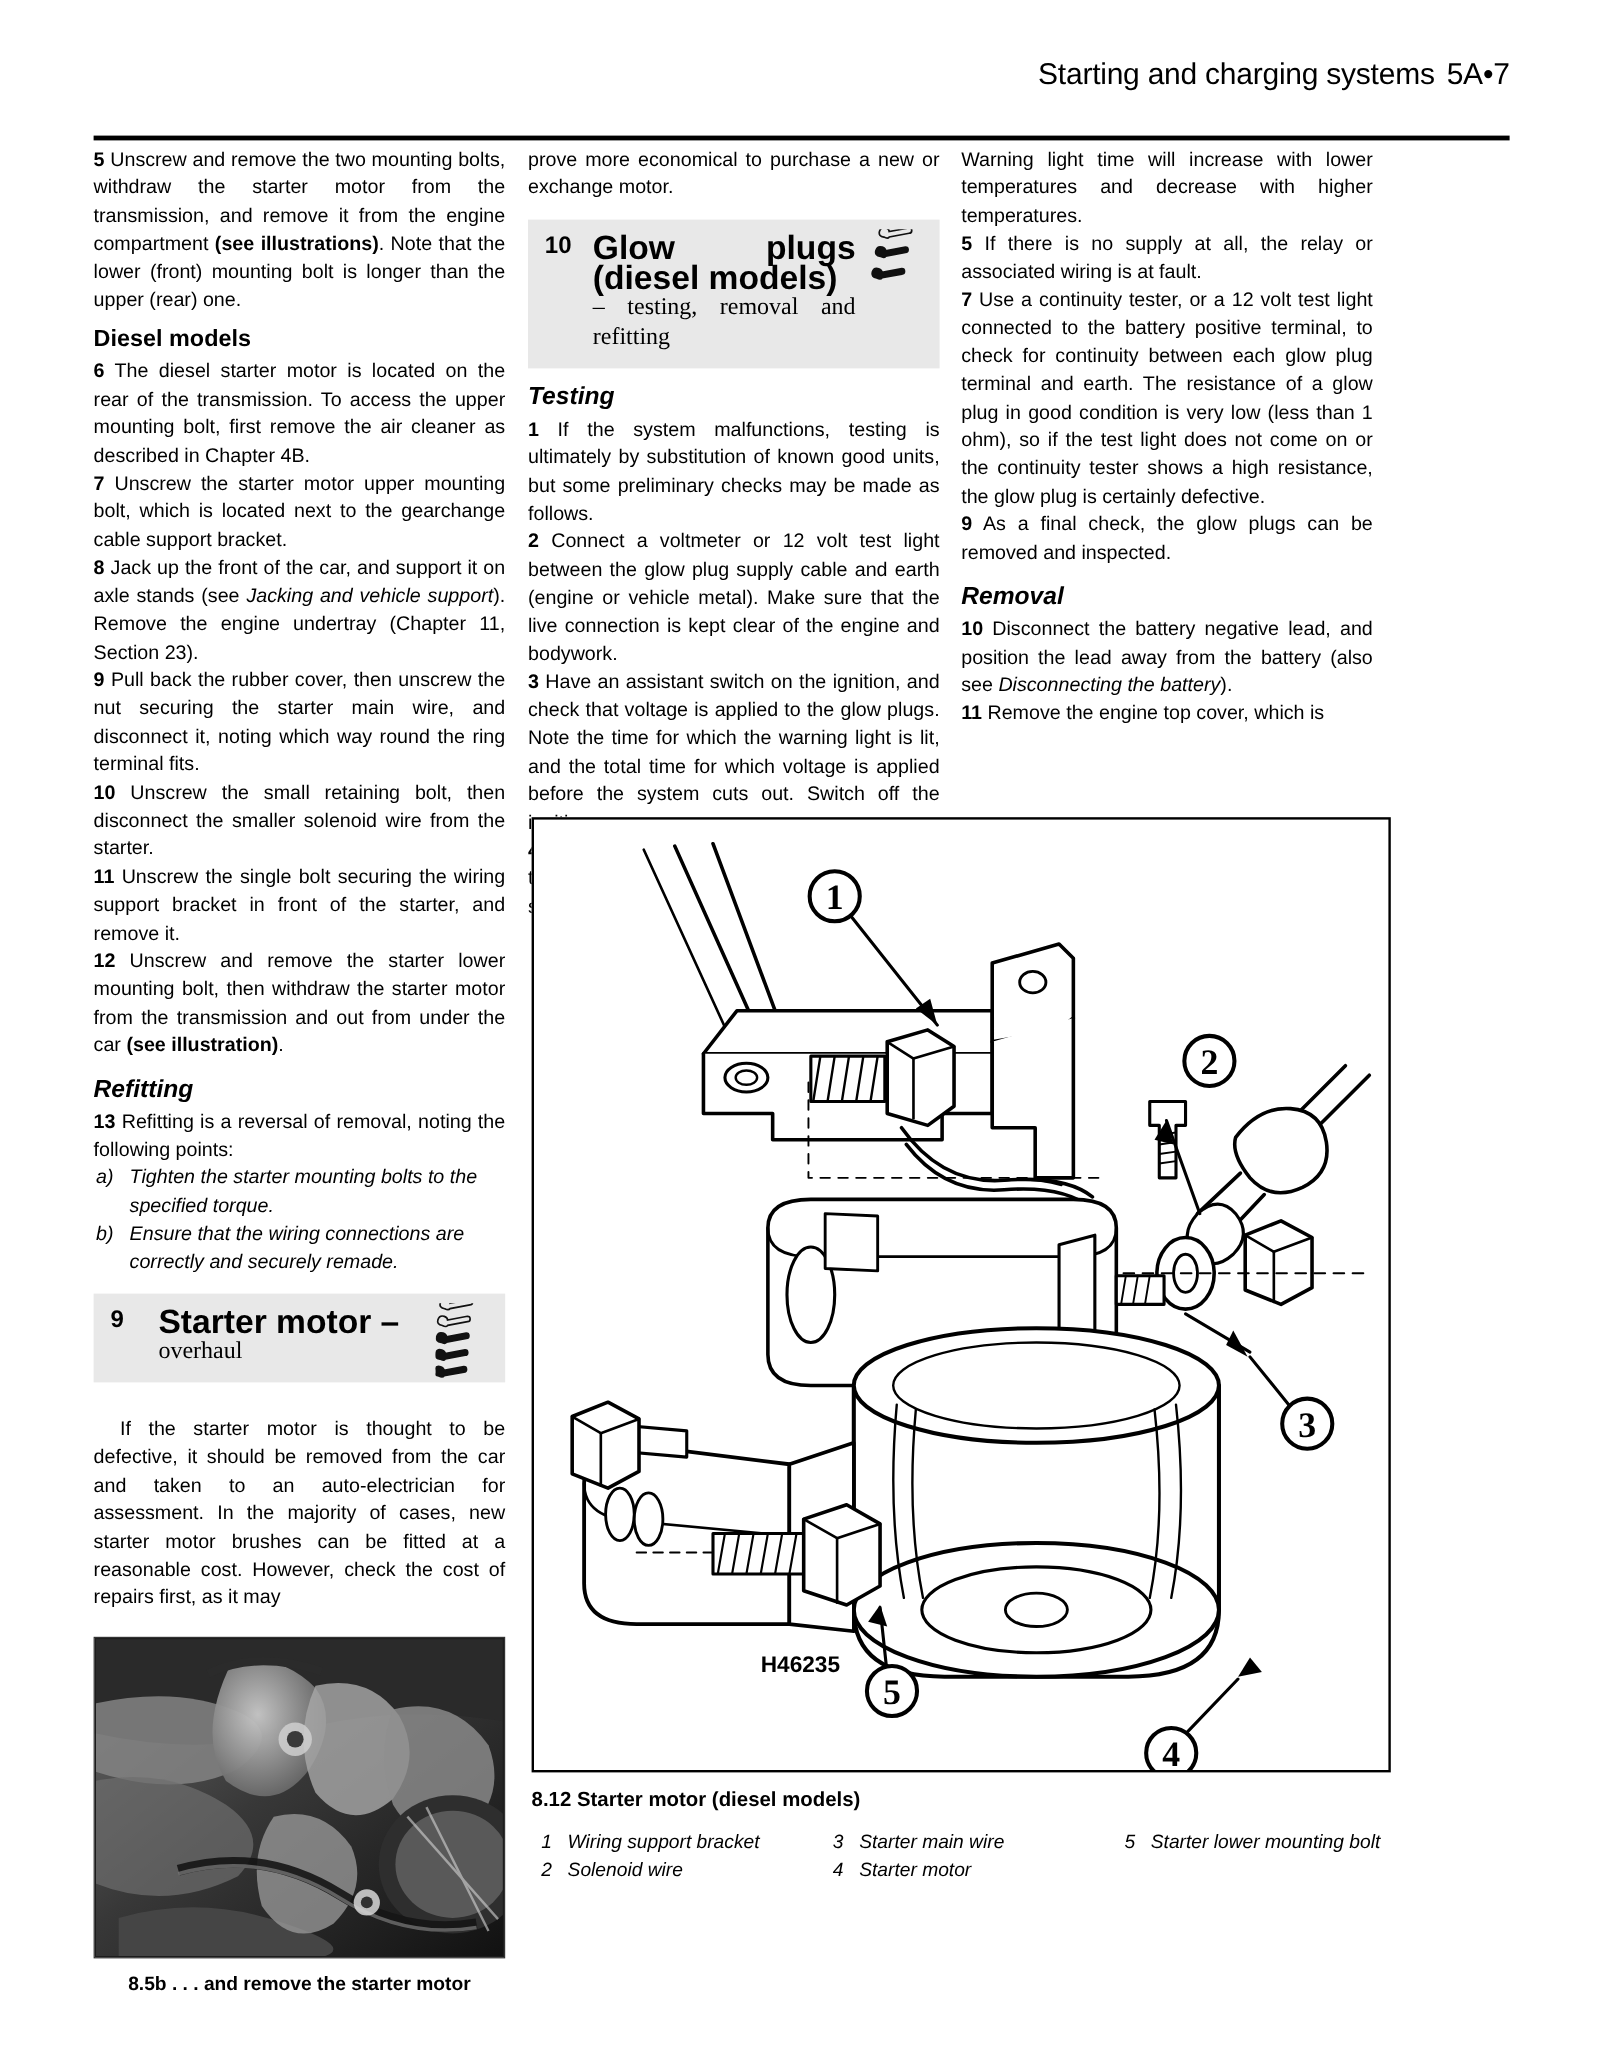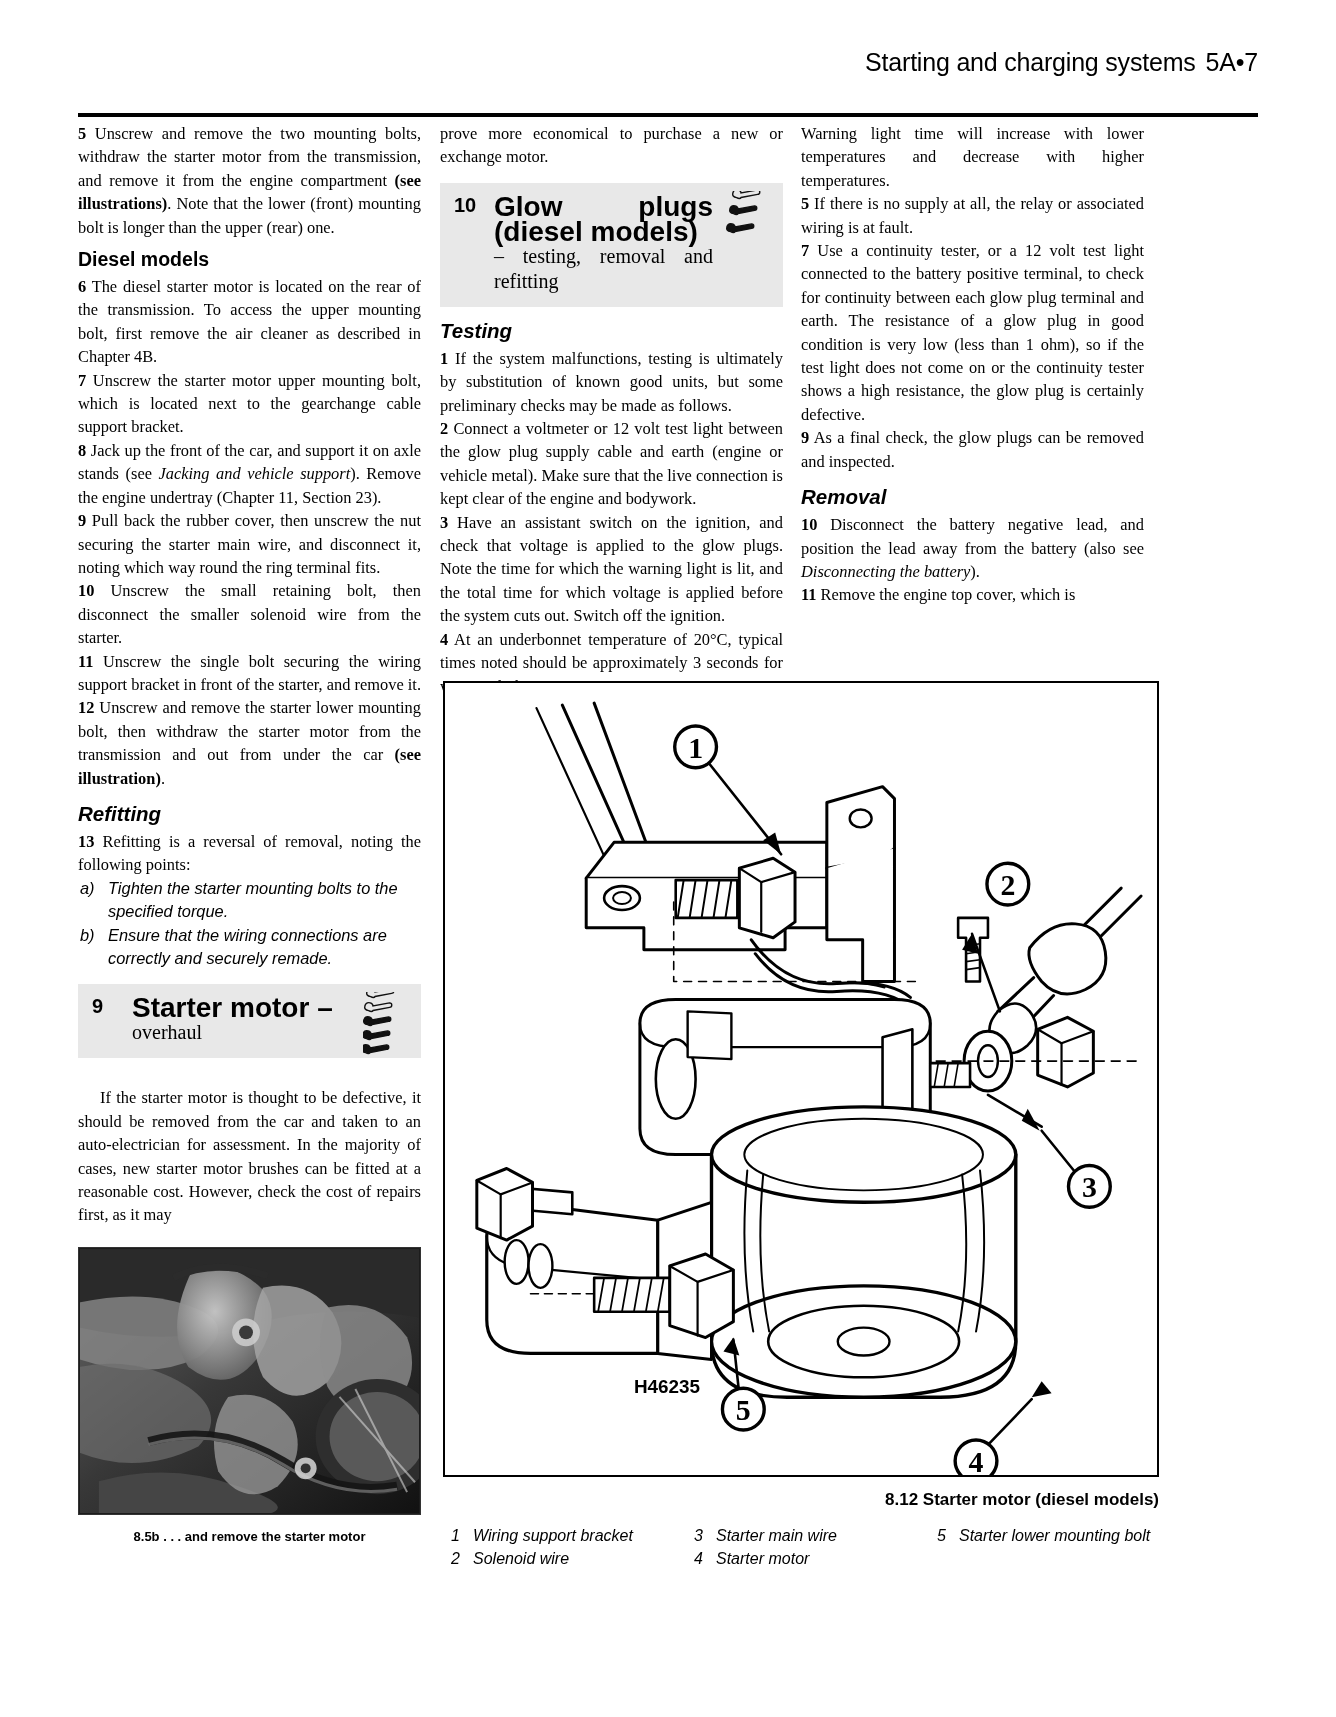--- a/index.html
+++ b/index.html
@@ -54,21 +54,20 @@
     text-align: justify;
   }
   .col1 { left: 78px; }
   .col2 { left: 440px; }
   .col3 { left: 801px; }
 
   p { margin: 0; }
   .para {
     text-align: justify;
     text-justify: inter-word;
-    font-family: Liberation Serif, serif;
   }
   .para.last-left { text-align: left; }
   .num { font-weight: bold; }
   .b { font-weight: bold; }
   .i { font-style: italic; }
 
   h3.sub {
     font-size: 19.5px;
     font-weight: bold;
     margin: 8px 0 4px 0;
@@ -147,21 +146,21 @@
   }
   .photo {
     width: 343px;
     height: 268px;
     display: block;
     border: 1px solid #333;
     box-sizing: border-box;
   }
   .photo-caption {
     text-align: center;
-    font-size: 13px;
+    font-size: 16px;
     font-weight: bold;
     margin-top: 12px;
     line-height: 20px;
   }
 
   
   .figure-panel {
     position: absolute;
     left: 443px;
     top: 681px;
@@ -170,21 +169,21 @@
     border: 2px solid #000;
     background: #fff;
     box-sizing: border-box;
   }
   .figure-svg { display: block; width: 100%; height: 100%; }
   .fig-caption {
     position: absolute;
     left: 443px;
     top: 1490px;
     width: 716px;
-    text-align: right;
+    text-align: left;
     font-size: 17px;
     font-weight: bold;
   }
   .fig-legend {
     position: absolute;
     left: 443px;
     top: 1525px;
     width: 716px;
     font-size: 16px;
     font-style: italic;

